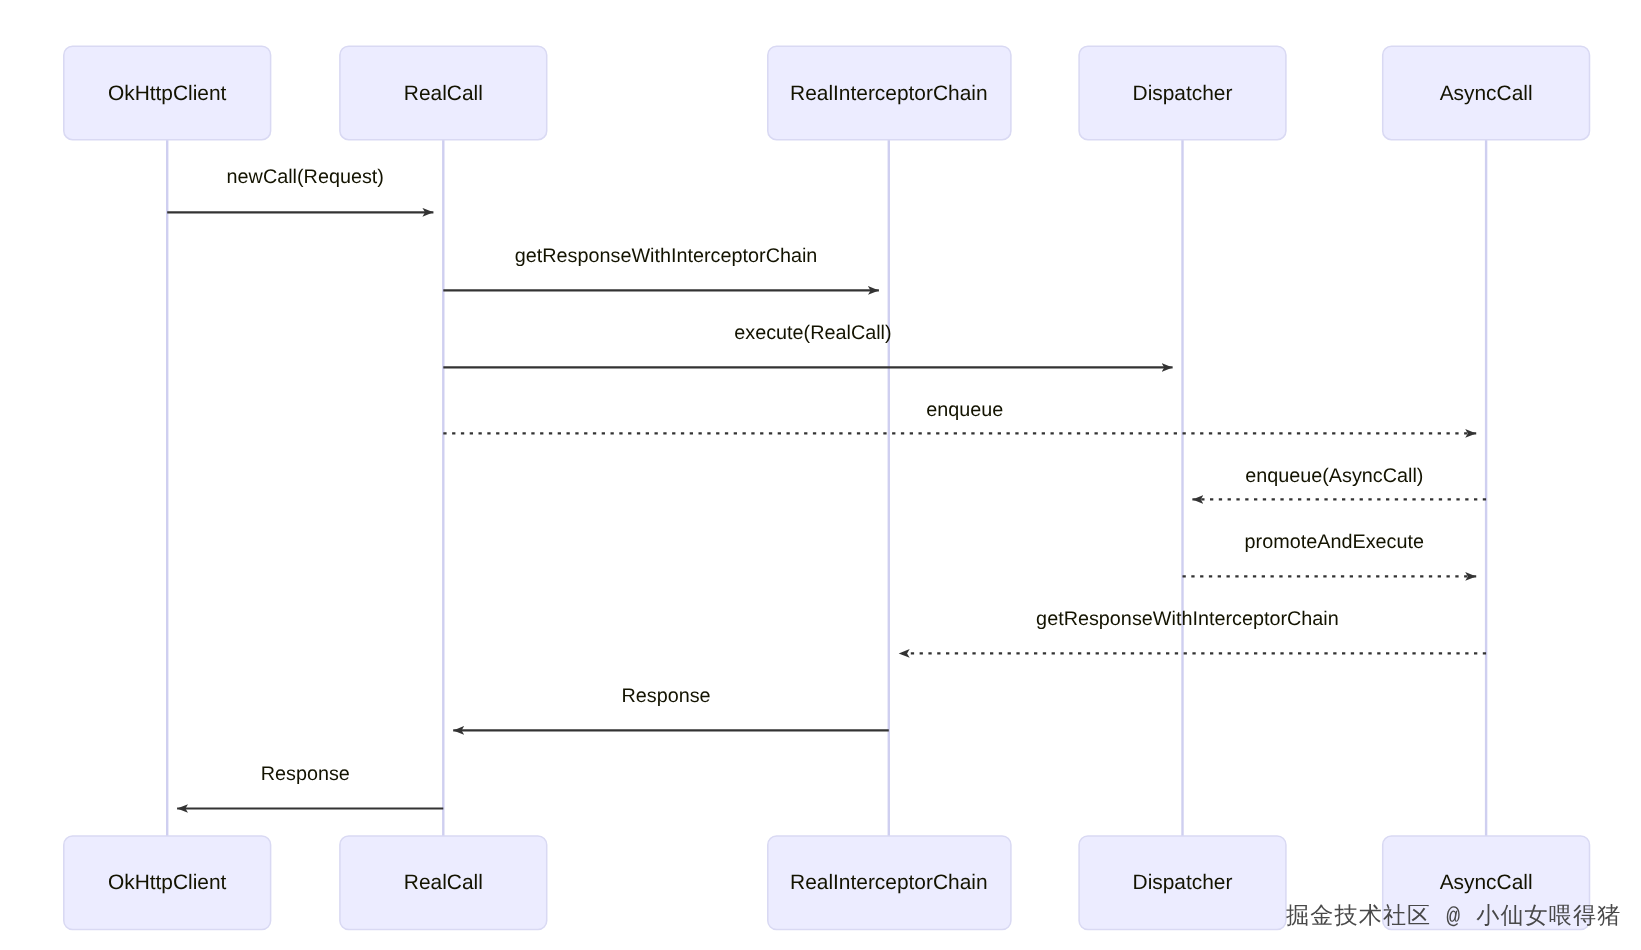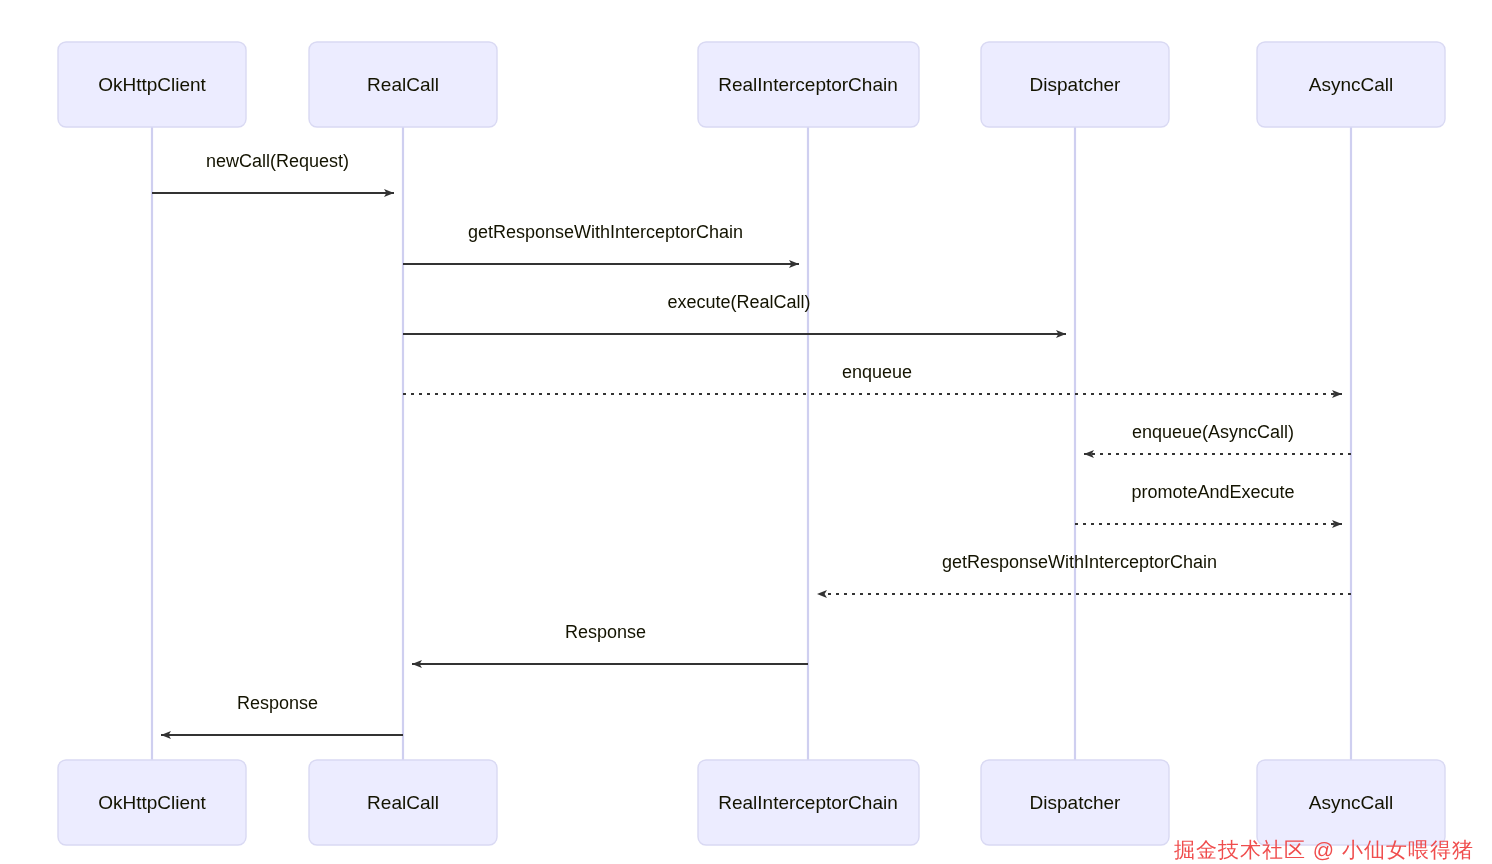--- a/index.html
+++ b/index.html
@@ -56,24 +56,24 @@
   .msg-label {
     font-family: "Liberation Sans", sans-serif;
     font-size: 18px;
     fill: #131300;
     text-anchor: middle;
     dominant-baseline: middle;
   }
   .watermark-text {
     position: absolute;
     right: 18px;
-    bottom: 0;
-    font-family: Liberation Sans, sans-serif;
+    bottom: 18px;
+    font-family: Liberation Mono, monospace;
     font-size: 21px;
-    color: #ef4444;
+    color: #404040;
     white-space: nowrap;
     letter-spacing: 1px;
     opacity: 0.95;
     pointer-events: none;
   }
 </style>
 </head>
 <body>
 
 <div id="diagram-root">

